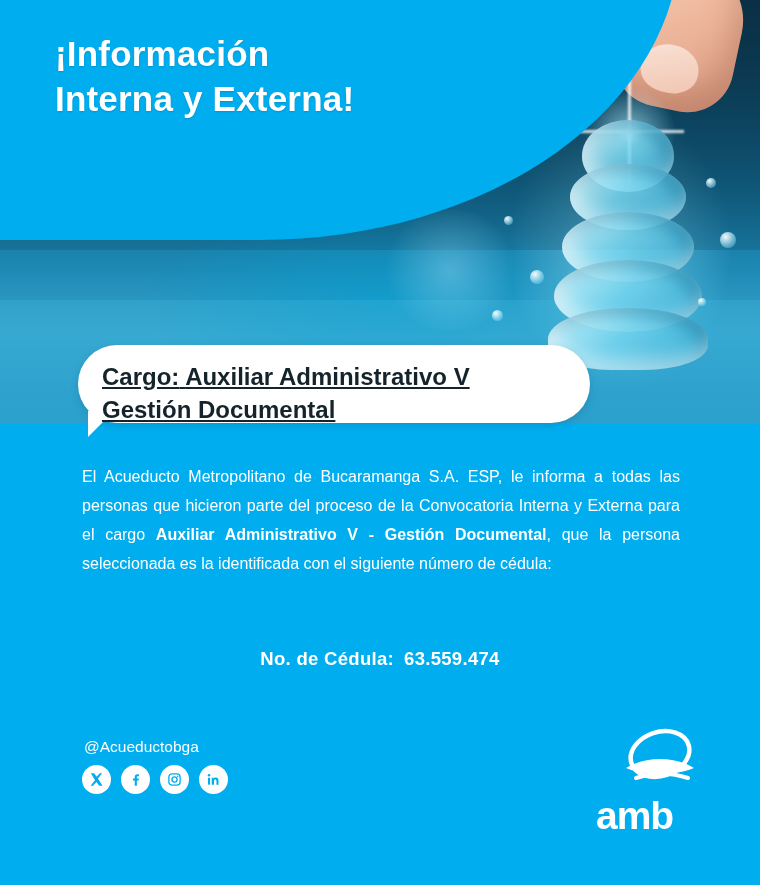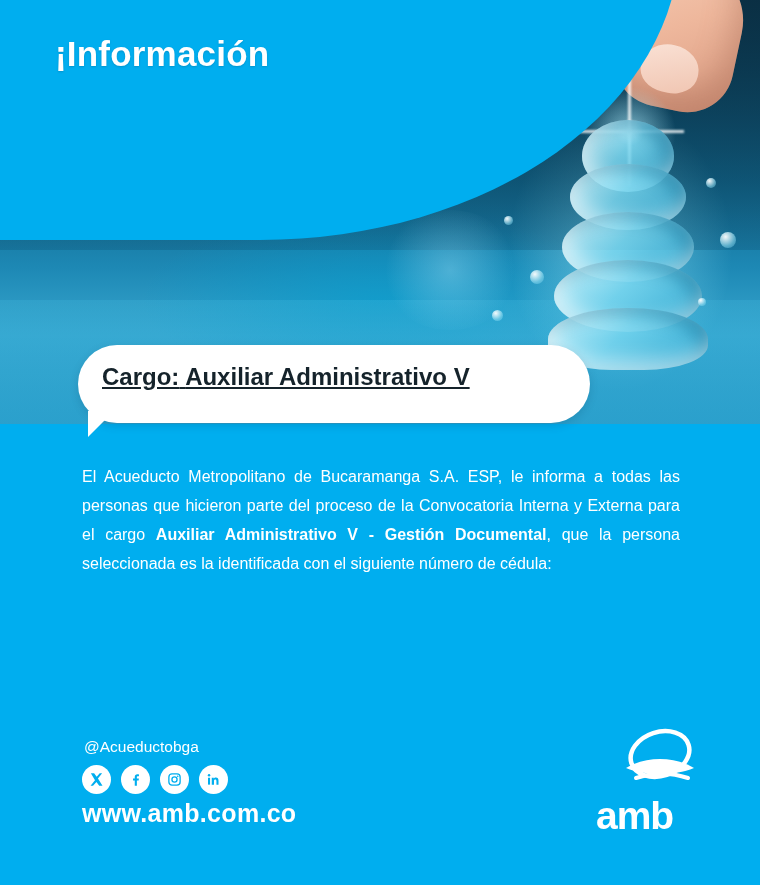--- a/index.html
+++ b/index.html
@@ -246,35 +246,40 @@
       <div class="droplet" style="left:172px; top:112px; width:16px; height:16px;"></div>
       <div class="droplet" style="left:150px; top:178px; width:8px; height:8px;"></div>
       <div class="droplet" style="left:-56px; top:190px; width:11px; height:11px;"></div>
     </div>
   </div>
 
   <div class="topband"></div>
 
   <div class="headline">
     <div>¡Información</div>
+    <div>Interna y Externa!</div>
   </div>
 
   <div class="bottomarea"></div>
 
   <div class="bubble"></div>
   <div class="bubble-tail"></div>
   <div class="bubble-text">
     <span class="lbl">Cargo:</span>
     <span>Auxiliar Administrativo V</span><br>
+    <span>Gestión Documental</span>
   </div>
 
   <div class="body-copy">
     <span>El Acueducto Metropolitano de Bucaramanga S.A. ESP, le informa a todas las personas que hicieron parte del proceso de la Convocatoria Interna y Externa para el cargo </span><b>Auxiliar Administrativo V - Gestión Documental</b><span>, que la persona seleccionada es la identificada con el siguiente número de cédula:</span>
   </div>
 
+  <div class="cedula">
+    <span>No. de Cédula:</span><span class="num">63.559.474</span>
+  </div>
 
   <div class="handle">@Acueductobga</div>
 
   <div class="socials">
     <div class="sbtn">
       <svg width="15" height="15" viewBox="0 0 24 24" aria-hidden="true">
         <path fill="#00AEEF" d="M3 2h5.2l4.1 5.6L17.1 2H21l-6.7 8.2L21.6 22h-5.2l-4.5-6.1L6.4 22H2.5l7.1-8.7L3 2z"></path>
       </svg>
     </div>
     <div class="sbtn">
@@ -291,21 +296,20 @@
     </div>
     <div class="sbtn">
       <svg width="15" height="15" viewBox="0 0 24 24" aria-hidden="true">
         <rect x="3.2" y="9.2" width="3.3" height="11" fill="#00AEEF"></rect>
         <circle cx="4.85" cy="5.3" r="2" fill="#00AEEF"></circle>
         <path fill="#00AEEF" d="M9.2 9.2h3.2v1.5c.6-1 1.8-1.8 3.4-1.8 2.8 0 4.2 1.7 4.2 4.9v6.4h-3.3v-5.8c0-1.6-.6-2.5-1.9-2.5-1.2 0-2 .8-2 2.5v5.8H9.2v-11z"></path>
       </svg>
     </div>
   </div>
 
-  <div class="website">www.amb.com.co</div>
 
   <div class="logo">
     <svg class="mark" viewBox="0 0 128 62">
       <ellipse cx="64" cy="26" rx="30" ry="22" fill="none" stroke="#ffffff" stroke-width="4.5" transform="rotate(-18 64 26)"></ellipse>
       <path d="M30 40 C50 28, 78 28, 98 40 C78 48, 50 48, 30 40 Z" fill="#ffffff"></path>
       <path d="M40 50 C58 44, 74 44, 92 50" fill="none" stroke="#ffffff" stroke-width="4" stroke-linecap="round"></path>
     </svg>
     <div class="word">amb</div>
   </div>
 

